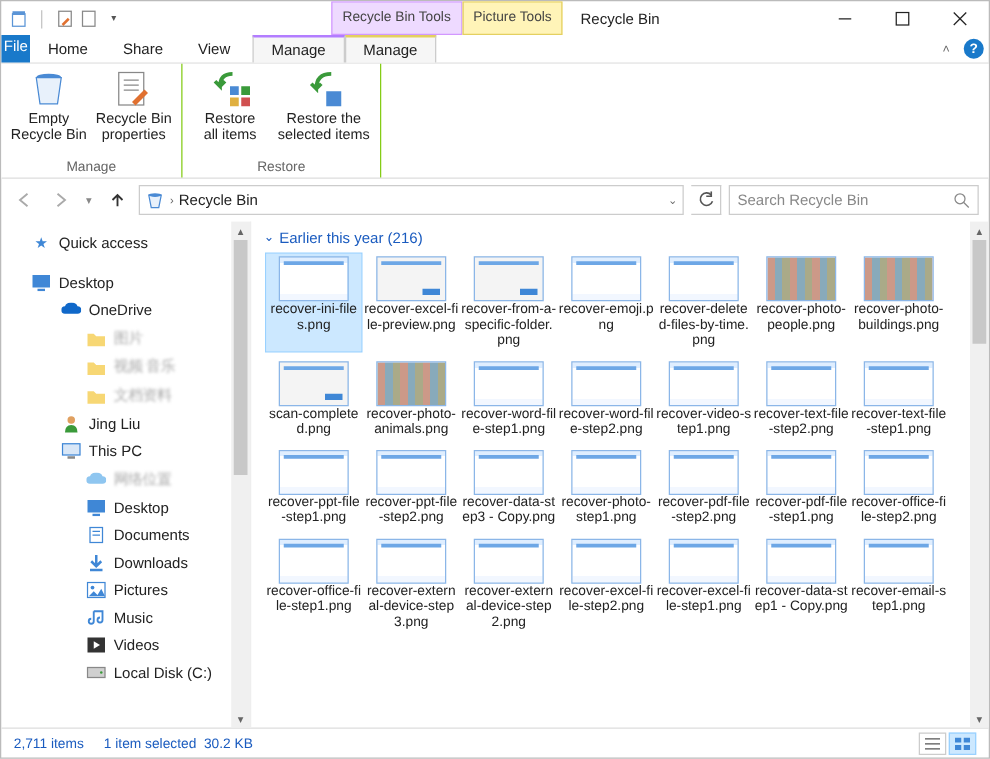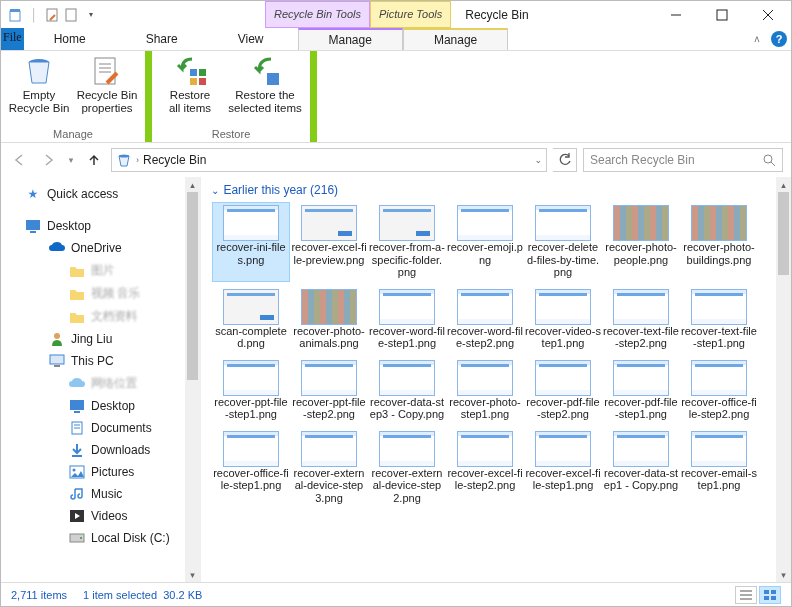--- a/index.html
+++ b/index.html
@@ -2,45 +2,45 @@
 <html><head>
 <meta charset="utf-8">
 <style>
   * { box-sizing: border-box; font-family: "Segoe UI", Tahoma, sans-serif; }
   body { margin: 0; width: 792px; height: 607px; overflow: hidden; background: #fff; border: 1px solid #bbb; display: flex; flex-direction: column; font-size: 12px; color: #222; }
 
   
   .titlebar { height: 27px; display: flex; align-items: stretch; }
   .qat { display:flex; align-items:center; gap:3px; padding:0 6px; }
   .qat .ico { width:16px; height:16px; display:flex; align-items:center; justify-content:center; }
-  .tool-tabs { display:flex; align-items:stretch; margin-left:160px;font-style:italic; }
+  .tool-tabs { display:flex; align-items:stretch; margin-left:160px; }
   .tool-tab { display:flex; flex-direction:column; align-items:center; justify-content:center; padding:0 8px; border:1px solid transparent; }
   .tool-tab.rb { background:#eedaff; border-color:#d298ff; }
   .tool-tab.pic { background:#fff4b8; border-color:#e4d060; }
   .tool-tab-hdr { font-size:11px; color:#444; line-height:13px; }
   .title { flex:1; display:flex; align-items:center; padding-left:14px; font-size:12px; }
   .win-controls { display:flex; }
   .win-btn { width:46px; display:flex; align-items:center; justify-content:center; }
   .win-btn svg { stroke:#222; }
 
   
   .tabs { height:23px; display:flex; align-items:stretch; border-bottom:1px solid #ddd; }
-  .tab { padding:3px 30px; display:flex; align-items:center; }
-  .tab.file { background:#1979ca; color:#0f172a;font-family:Liberation Serif, serif; }
+  .tab { padding:3px 14px; display:flex; align-items:center; }
+  .tab.file { background:#1979ca; color:#ffffff; }
   .tab.manage { border:1px solid #ccc; border-bottom:none; background:#f6f6f6;}
   .tab.manage.rb { border-top:2px solid #b27dff; }
   .tab.manage.pic { border-top:2px solid #e4d060; }
   .tabs .spacer { flex:1; }
   .tabs .collapse { width:20px; display:flex; align-items:center; justify-content:center; }
   .tabs .help { width:24px; display:flex; align-items:center; justify-content:center; color:#fff; }
   .help-circle { width:16px; height:16px; border-radius:50%; background:#1979ca; color:#fff; display:flex; align-items:center; justify-content:center; font-size:11px; font-weight:bold; }
 
   
   .ribbon { height:92px; display:flex; border-bottom:1px solid #ddd; background:#fff; }
-  .ribbon-group { display:flex; flex-direction:column; border-right:7px solid #84cc16; padding:2px 6px 0; }
+  .ribbon-group { display:flex; flex-direction:column; border-right:1px solid #84cc16; padding:2px 6px 0; }
   .ribbon-group .btns { flex:1; display:flex; gap:4px; }
   .ribbon-group .lbl { text-align:center; color:#666; font-size:11px; padding-bottom:2px; }
   .rbtn { width:64px; display:flex; flex-direction:column; align-items:center; justify-content:flex-start; gap:2px; padding-top:2px; }
   .rbtn .ric { width:32px; height:32px; display:flex; align-items:center; justify-content:center; }
   .rbtn .rtxt { text-align:center; line-height:13px; font-size:11.5px; }
 
   
   .addrbar { height:34px; display:flex; align-items:center; gap:6px; padding:4px 8px; }
   .nav-arrow { width:22px; height:22px; display:flex; align-items:center; justify-content:center; color:#888; }
   .nav-arrow.enabled { color:#333; }

